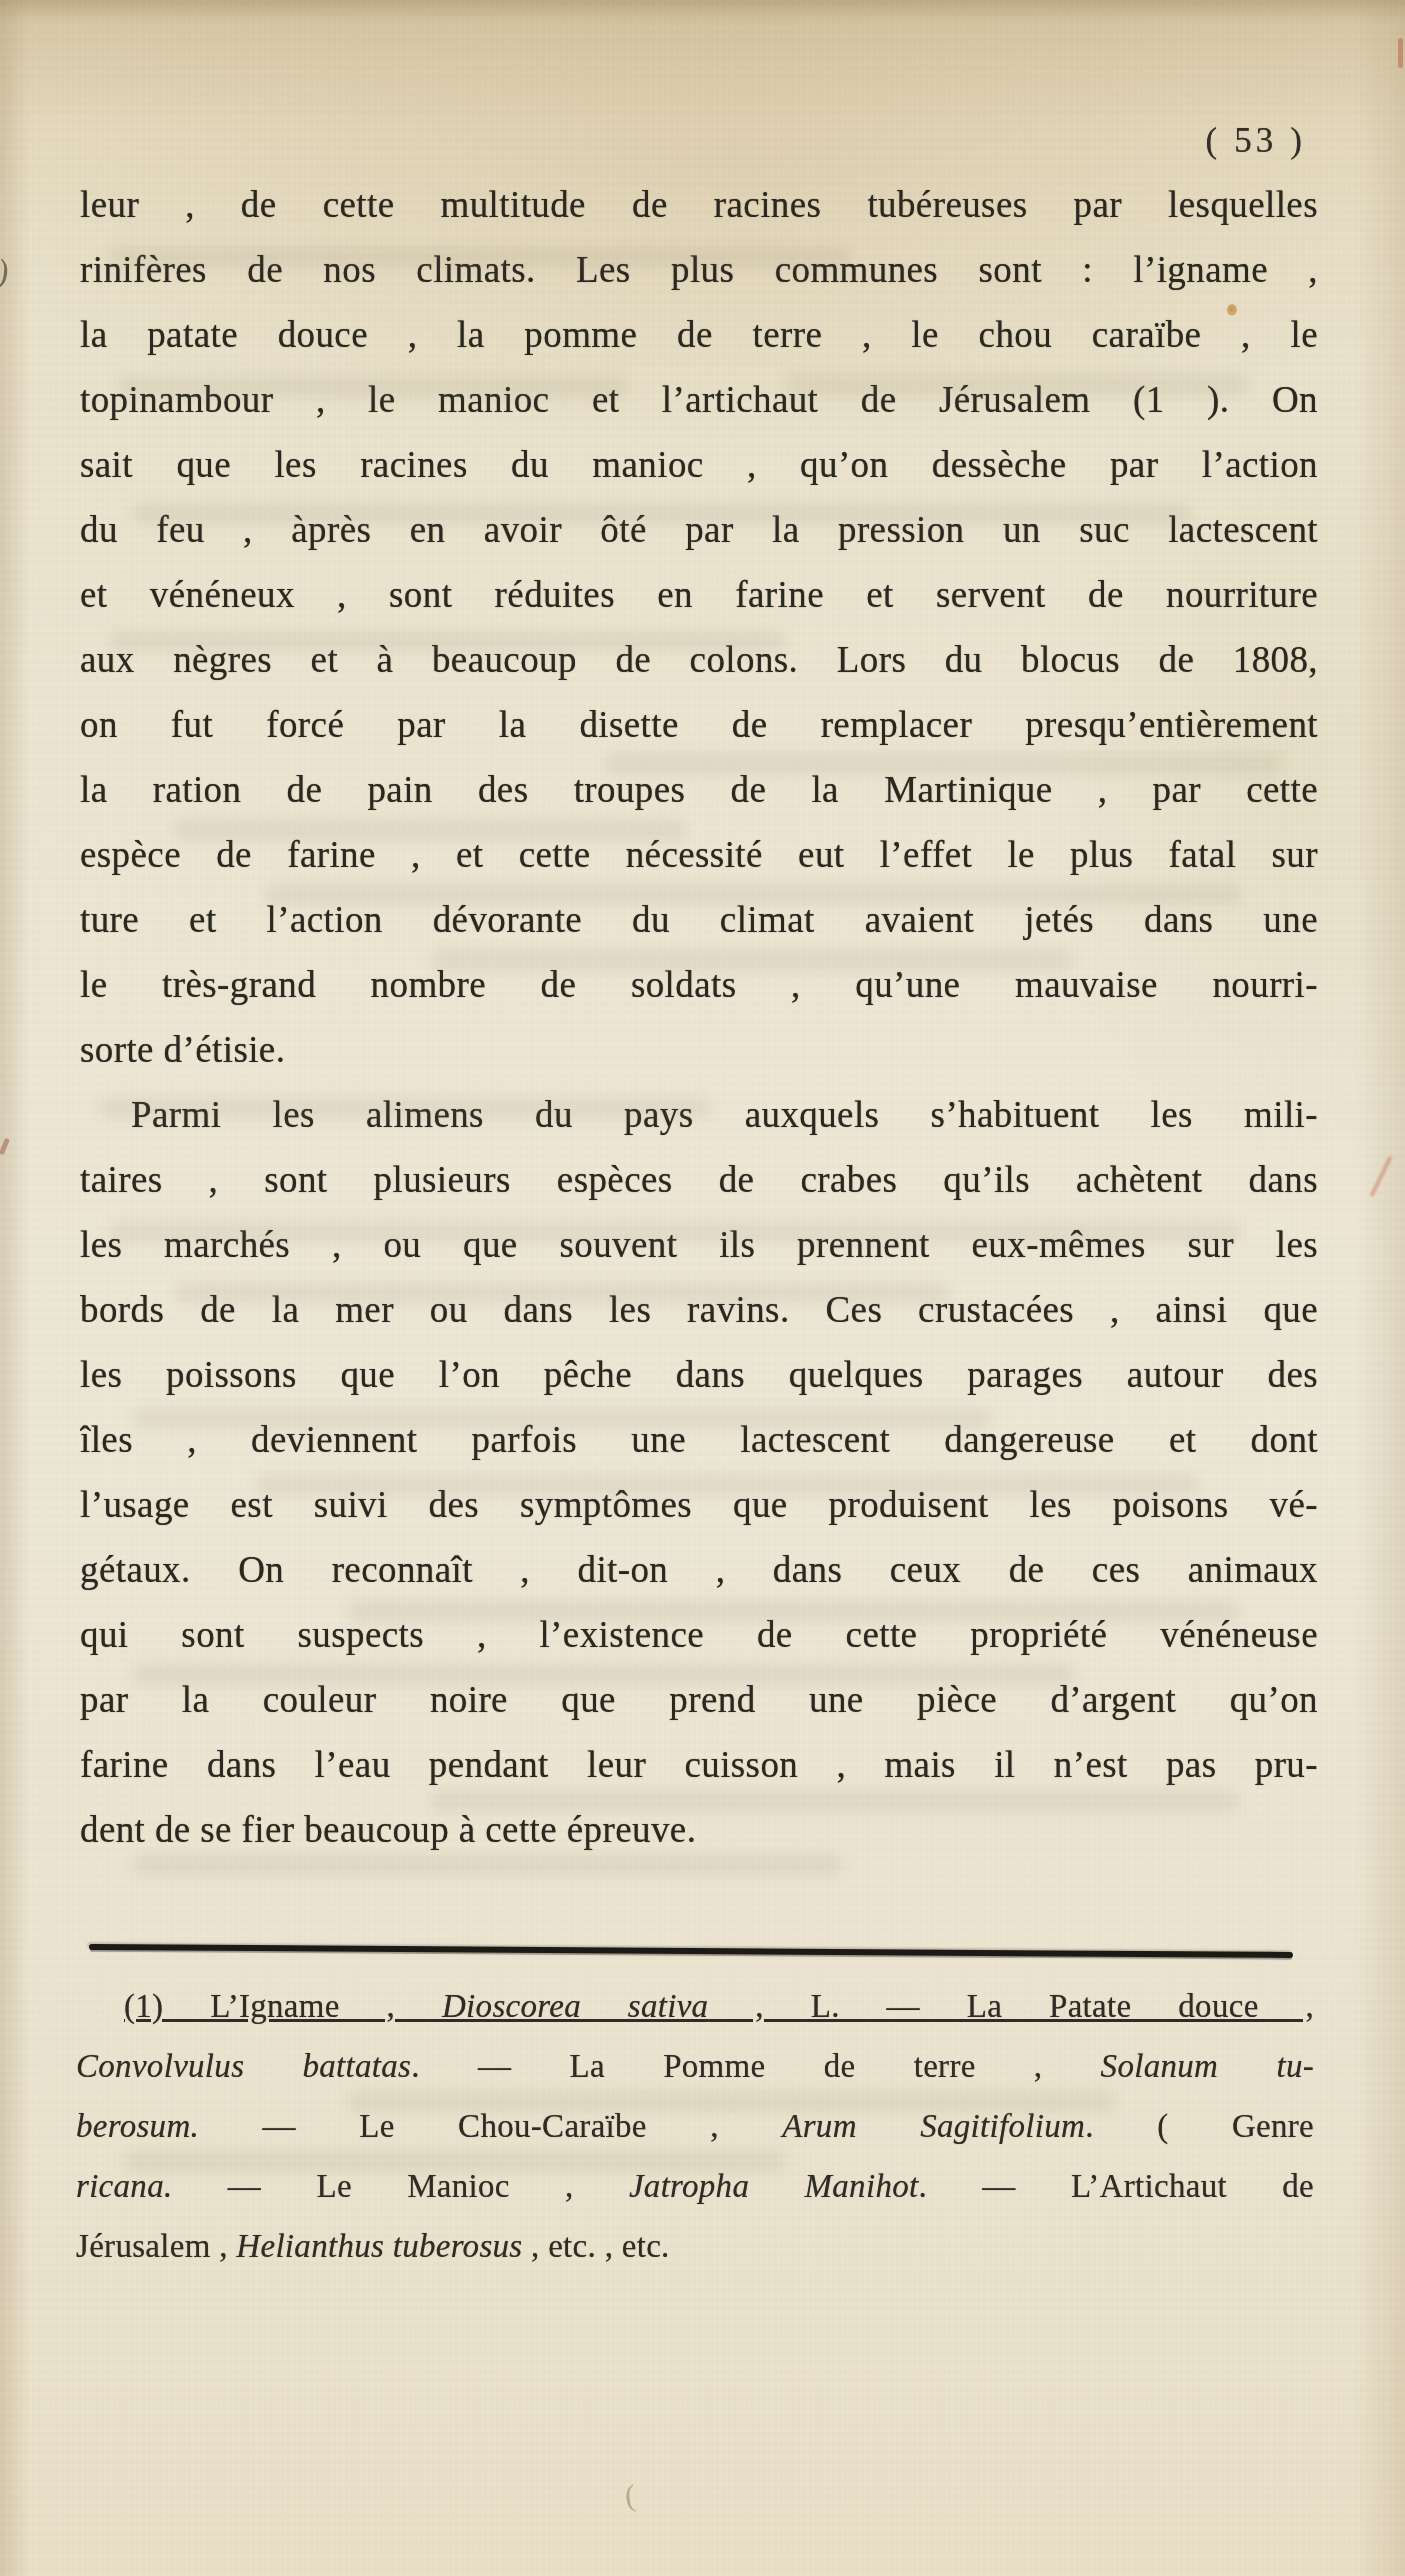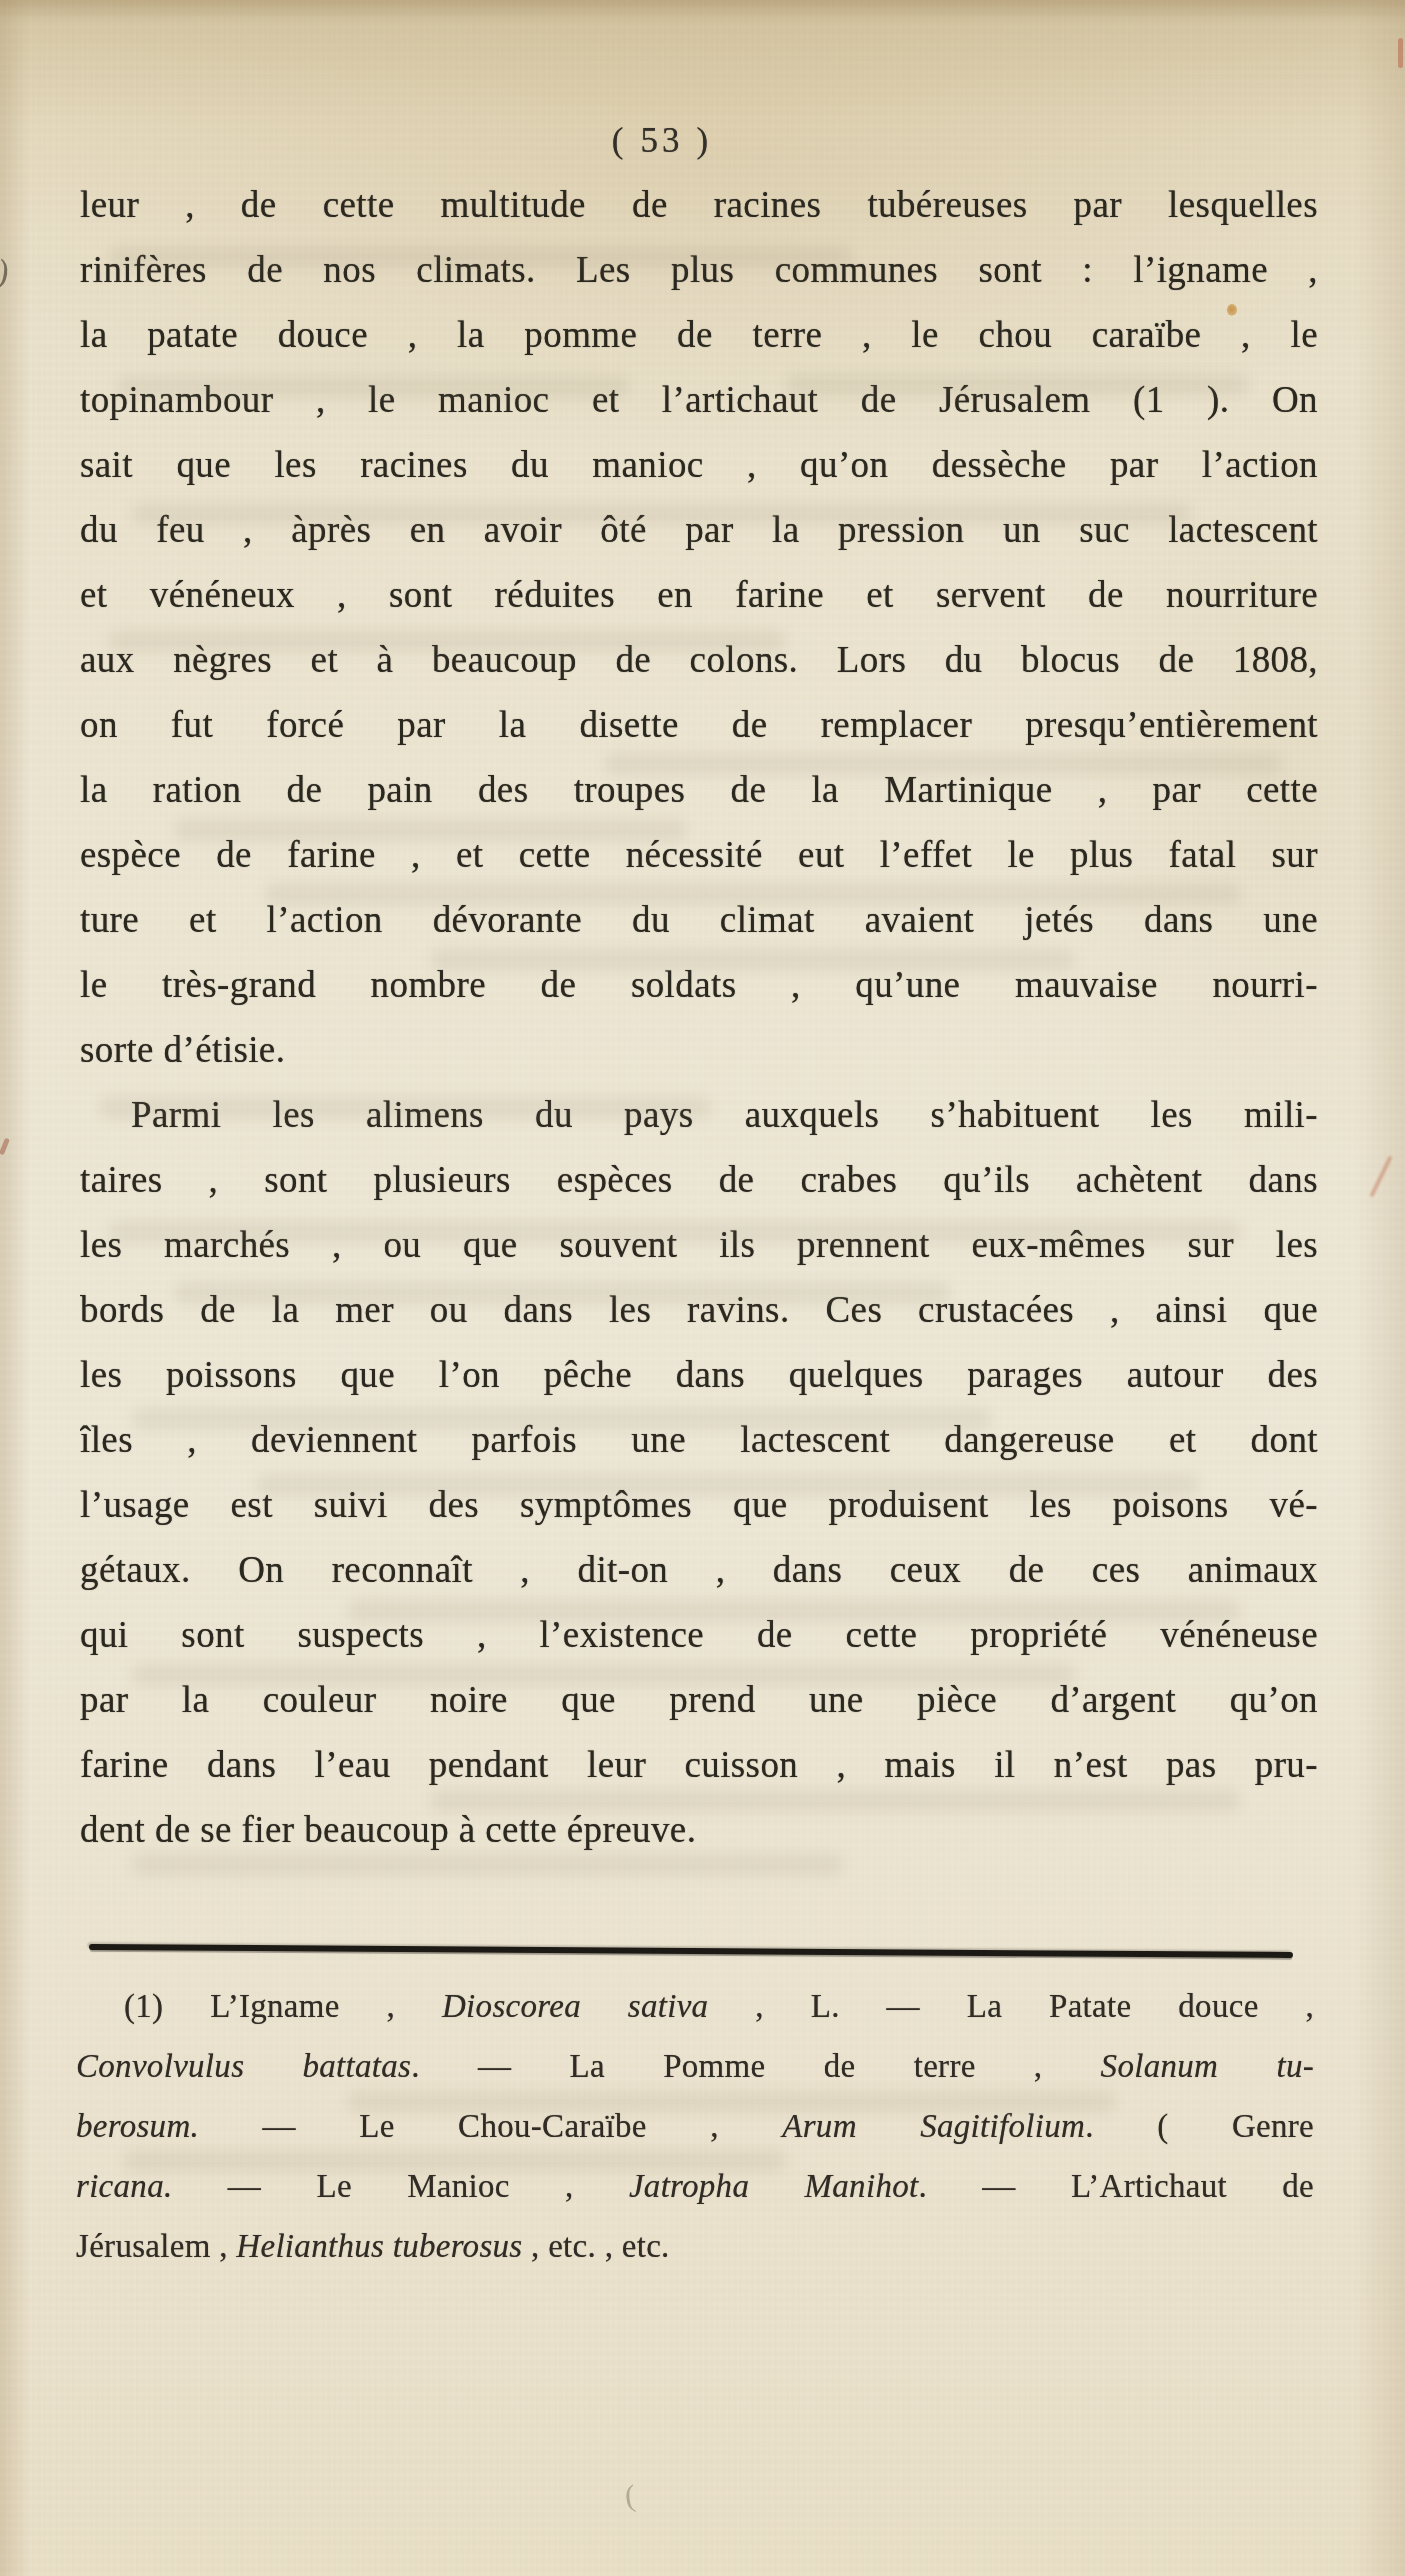--- a/index.html
+++ b/index.html
@@ -11,22 +11,22 @@
     color:#2b2820;
     background:
       linear-gradient(90deg, rgba(166,143,104,0.30), rgba(166,143,104,0) 30px),
       linear-gradient(270deg, rgba(166,143,104,0.22), rgba(166,143,104,0) 51px),
       linear-gradient(180deg, rgba(139,112,66,0.40), rgba(139,112,66,0.12) 23px, rgba(139,112,66,0) 124px),
       radial-gradient(ellipse 1158px 430px at 52% 6%, rgba(190,164,112,0.22), rgba(190,164,112,0) 72%),
       radial-gradient(ellipse 347px 529px at 92% 30%, rgba(198,176,126,0.14), rgba(198,176,126,0) 75%),
       linear-gradient(180deg, #e1d4b4 0%, #e9e0c9 9%, #ece5d2 30%, #ede7d6 56%, #ebe3cf 82%, #e9dfc7 100%);
   }
   .pageno{
-    position:absolute;top:121px;left:72px;width:1240px;
-    text-align:center;font-size:35px;letter-spacing:4.1px;
+    position:absolute;top:121px;left:96px;width:1240px;
+    text-align:right;font-size:35px;letter-spacing:4.1px;
     transform:translateX(-30px);
     color:#33302a;
     text-shadow:0 0 0.8px rgba(45,42,35,.7);
   }
   .body-text{
     position:absolute;top:172px;left:80px;width:1238px;
     font-size:37px;letter-spacing:0.4px;
     text-shadow:0 0 1px rgba(43,40,32,.72);
   }
   .line{
@@ -45,21 +45,21 @@
     position:absolute;top:1976px;left:76px;width:1238px;
     font-size:33px;letter-spacing:0.3px;
     color:#302c25;
     text-shadow:0 0 0.9px rgba(48,44,37,.65);
   }
   .fline{
     height:60px;line-height:60px;overflow:hidden;
     text-align:justify;text-align-last:justify;
   }
   .fline.last{text-align-last:left;}
-  .fline.indent{text-indent:48px;}
+  .fline.indent{text-indent:48px;text-decoration:underline;}
   .it{font-style:italic;}
   .ghost{
     position:absolute;height:21.5px;border-radius:10px;
     background:#847a60;opacity:.11;filter:blur(6.6px);
     pointer-events:none;
   }
   .artifact{position:absolute;pointer-events:none;}
   .speck-orange{
     top:304px;left:1227px;width:10px;height:12.4px;border-radius:50%;
     background:radial-gradient(circle at 45% 45%, #c08134, #cfa863 70%, transparent 75%);

